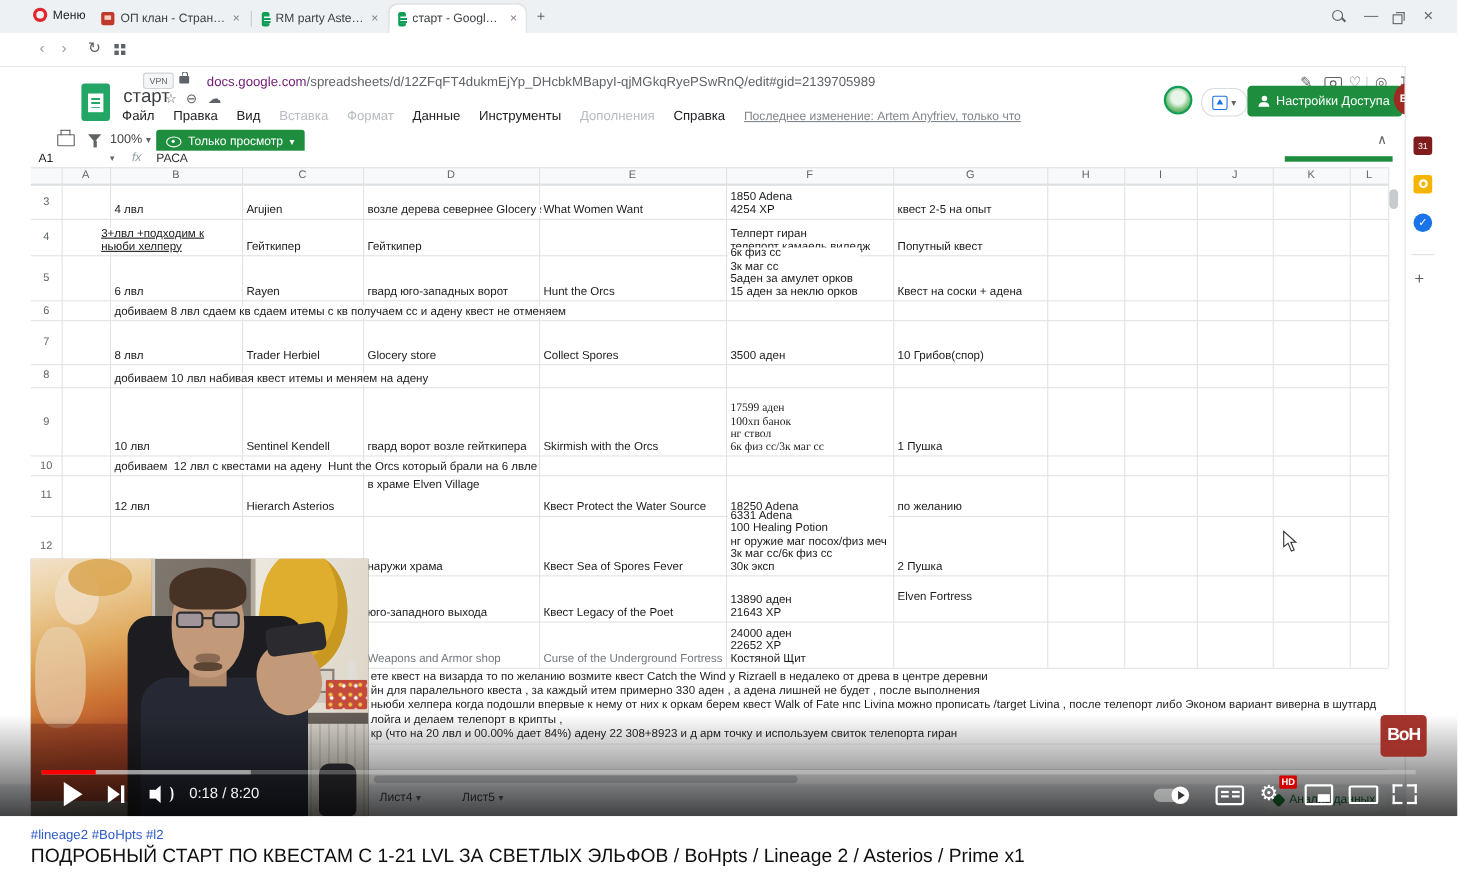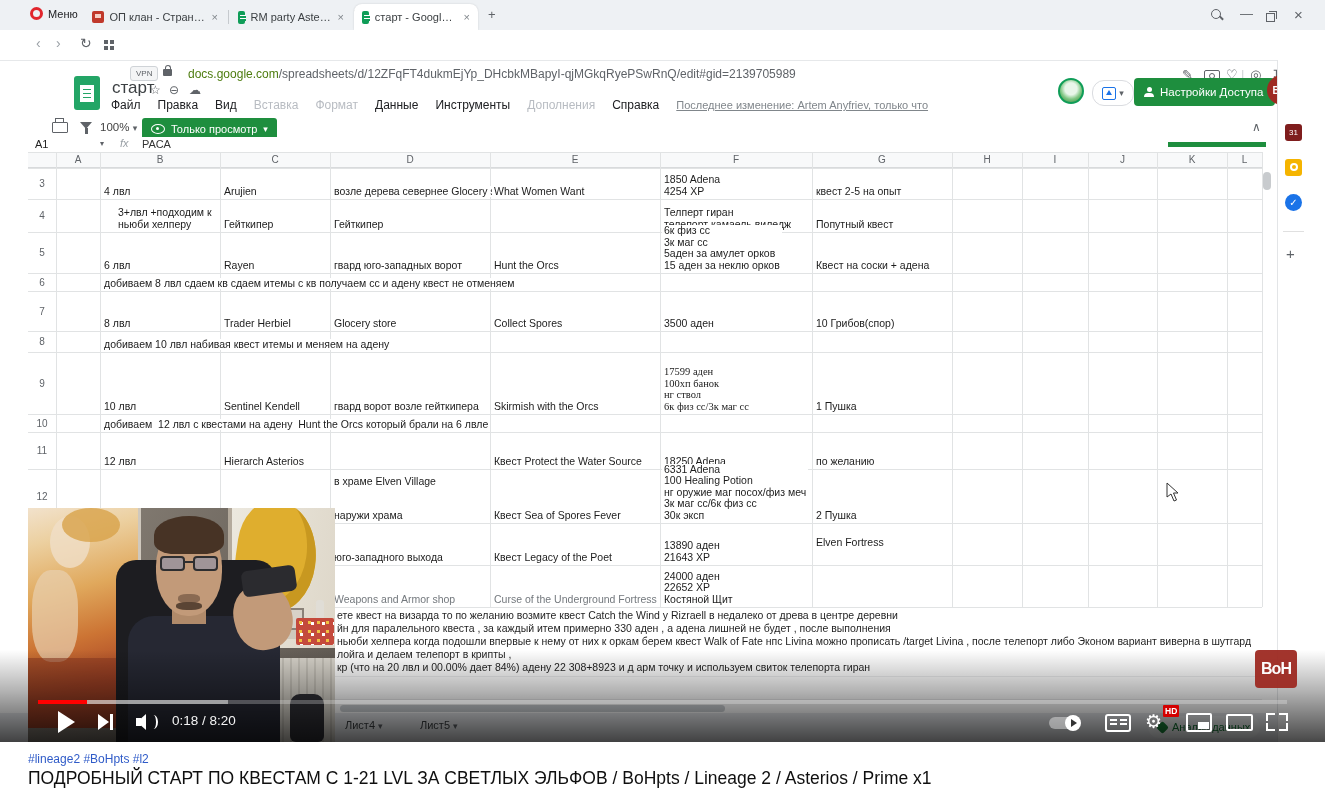--- a/index.html
+++ b/index.html
@@ -33,21 +33,21 @@
   .navico.dark{color:#5f6368;}
   .griddots{position:absolute;top:10px;width:10px;height:10px;background:
      linear-gradient(#5f6368,#5f6368) 0 0/4px 4px no-repeat,
      linear-gradient(#5f6368,#5f6368) 6px 0/4px 4px no-repeat,
      linear-gradient(#5f6368,#5f6368) 0 6px/4px 4px no-repeat,
      linear-gradient(#5f6368,#5f6368) 6px 6px/4px 4px no-repeat;}
   .vpn{position:absolute;left:130px;top:36px;padding:2px 5px;font-size:8px;color:#5f6368;border:1px solid #cfd3d7;border-radius:3px;background:#f4f5f6;}
   .lock{position:absolute;left:163px;top:39px;width:9px;height:7px;background:#5f6368;border-radius:1px;}
   .lock:before{content:"";position:absolute;left:1.5px;top:-4px;width:4px;height:4px;border:1.5px solid #5f6368;border-bottom:none;border-radius:3px 3px 0 0;}
   #url{position:absolute;left:188px;top:37px;font-size:12px;color:#5f6368;white-space:nowrap;}
-  #url b{color:#4d7c0f;font-weight:400;}
+  #url b{color:#701a75;font-weight:400;}
   .addr-right{position:absolute;top:37px;font-size:13px;color:#5f6368;}
   .cam{position:absolute;width:14px;height:10px;border:1.4px solid #5f6368;border-radius:2px;}
   .cam:after{content:"";position:absolute;left:4px;top:2px;width:4px;height:4px;border:1.4px solid #5f6368;border-radius:50%;}
 
   
   .slogo{position:absolute;left:74px;top:76px;width:26px;height:34px;background:#23a566;border-radius:3px;}
   .slogo:after{content:"";position:absolute;left:6px;top:9px;width:14px;height:17px;background:#fff;}
   .slogo:before{content:"";position:absolute;left:9px;top:13px;width:8px;height:9px;background:repeating-linear-gradient(#23a566 0 1.5px,#fff 1.5px 4px);z-index:1;}
   #doctitle{position:absolute;left:112px;top:78px;font-size:17px;color:#3c4043;}
   .titleico{position:absolute;top:83px;font-size:12px;color:#5f6368;}
@@ -335,21 +335,21 @@
         <div class="cell" style="left: 492px; top: 168px; height: 31px;">
           <span class="t">What Women Want</span>
         </div>
         <div class="cell" style="left: 662px; top: 168px; height: 31px;">
           <span class="t">1850 Adena
 4254 XP</span>
         </div>
         <div class="cell" style="left: 814px; top: 168px; height: 31px;">
           <span class="t">квест 2-5 на опыт</span>
         </div>
-        <div class="cell" style="left: 116px; top: 199px; height: 33px;">
+        <div class="cell" style="left: 90px; top: 199px; height: 33px; text-decoration: underline;">
           <span class="t">3+лвл +подходим к
 ньюби хелперу</span>
         </div>
         <div class="cell" style="left: 222px; top: 199px; height: 33px;">
           <span class="t">Гейткипер</span>
         </div>
         <div class="cell" style="left: 332px; top: 199px; height: 33px;">
           <span class="t">Гейткипер</span>
         </div>
         <div class="cell" style="left: 662px; top: 199px; height: 33px;">
@@ -427,21 +427,21 @@
         </div>
         <div class="cell" style="left: 102px; top: 414px; height: 18px;">
           <span class="t">добиваем  12 лвл с квестами на адену  Hunt the Orcs который брали на 6 лвле</span>
         </div>
         <div class="cell" style="left: 102px; top: 432px; height: 37px;">
           <span class="t">12 лвл</span>
         </div>
         <div class="cell" style="left: 222px; top: 432px; height: 37px;">
           <span class="t">Hierarch Asterios</span>
         </div>
-        <div class="cell" style="left: 332px; top: 452px; height: 37px; justify-content: flex-end;">
+        <div class="cell" style="left: 332px; top: 412px; height: 37px; justify-content: flex-end;">
           <span class="t">в храме Elven Village</span>
         </div>
         <div class="cell" style="left: 492px; top: 432px; height: 37px;">
           <span class="t">Квест Protect the Water Source</span>
         </div>
         <div class="cell" style="left: 662px; top: 432px; height: 37px;">
           <span class="t">18250 Adena</span>
         </div>
         <div class="cell" style="left: 814px; top: 432px; height: 37px;">
           <span class="t">по желанию</span>

